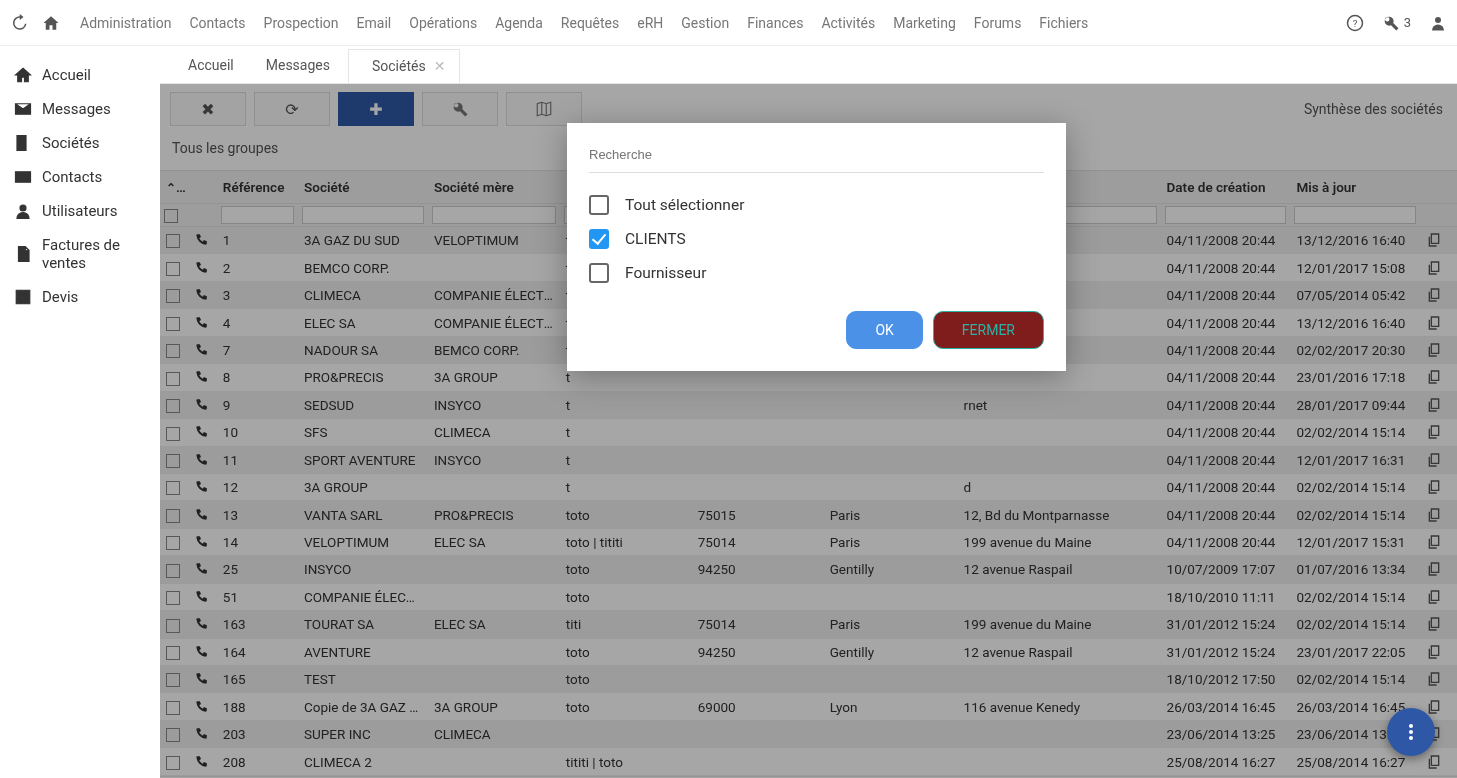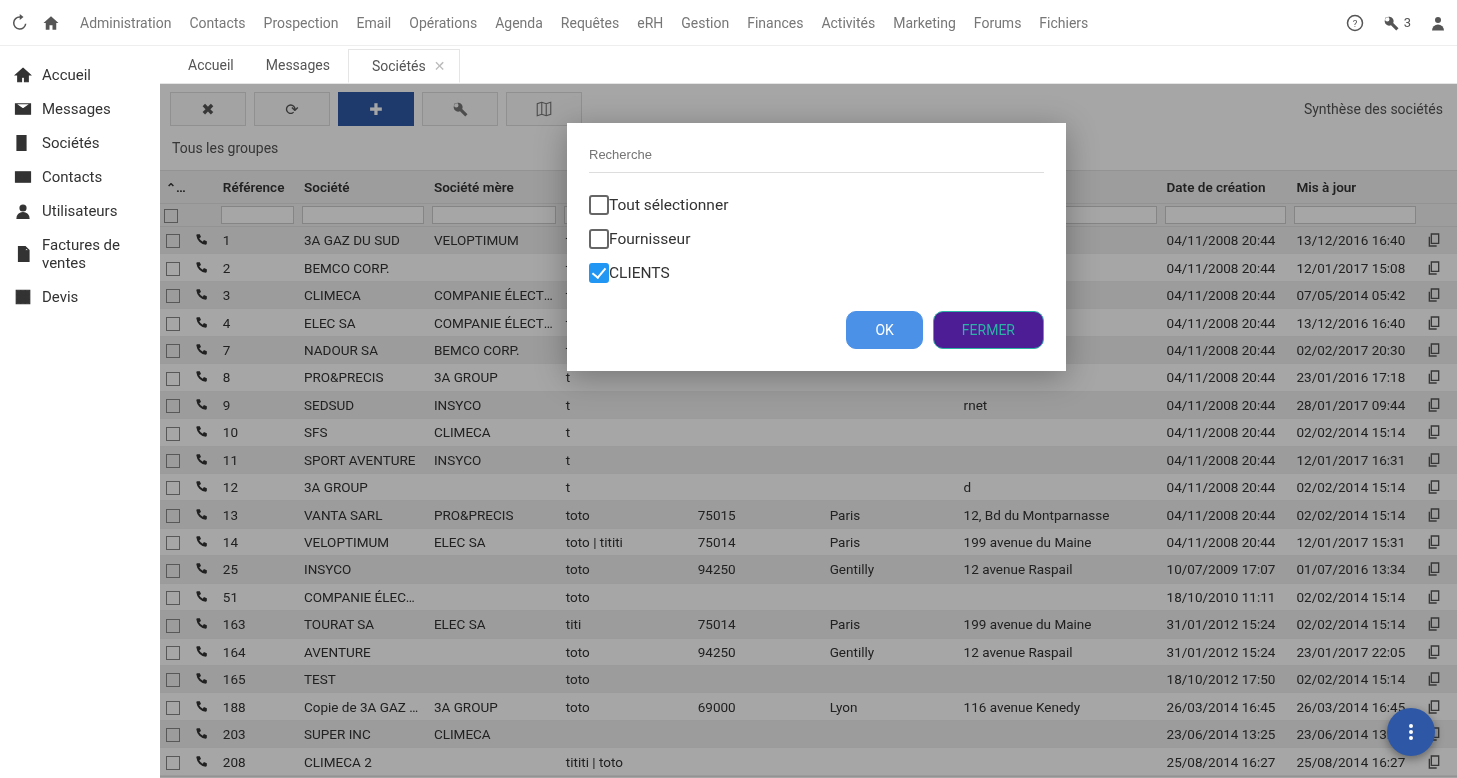--- a/index.html
+++ b/index.html
@@ -37,28 +37,28 @@
 .phone-ico svg { width: 14px; height: 14px; fill: #333; vertical-align: middle; }
 .copy-ico svg { width: 16px; height: 16px; fill: #555; vertical-align: middle; }
 .paginator { display: flex; align-items: center; justify-content: center; gap: 18px; padding: 6px 0; color: #666; font-size: 13px; border-top: 1px solid #e2e2e2; position: relative; }
 .overlay { position: absolute; inset: 0; background: rgba(0,0,0,0.35); }
 .modal { position: absolute; left: 567px; top: 123px; width: 499px; background: #fff; box-shadow: 0 6px 30px rgba(0,0,0,0.3); }
 .modal-header { background: #2db2a6; color: #fff; padding: 20px 22px; font-size: 22px; font-weight: 300; display: flex; align-items: center; }
 .modal-header .x { margin-left: auto; opacity: .6; cursor: pointer; font-size: 18px; }
 .modal-body { padding: 18px 22px 10px; }
 .modal-body .search { border: none; border-bottom: 1px solid #ddd; width: 100%; padding: 6px 0 10px; font-size: 13px; outline: none; color: #666; }
 .opts { margin-top: 22px; display: flex; flex-direction: column; gap: 14px; }
-.opt { display: flex; align-items: center; gap: 0; font-size: 15.5px; color: #333; }
+.opt { display: flex; align-items: center; gap: 16px; font-size: 15.5px; color: #333; }
 .opt .cb { width: 20px; height: 20px; border: 2px solid #666; border-radius: 3px; display: flex; align-items: center; justify-content: center; }
 .opt .cb.checked { background: #2196f3; border-color: #2196f3; }
 .opt .cb.checked::after { content: ""; width: 6px; height: 11px; border: solid #fff; border-width: 0 2.5px 2.5px 0; transform: rotate(40deg); margin-top: -3px; }
 .modal-footer { display: flex; justify-content: flex-end; gap: 10px; padding: 18px 22px 22px; }
 .mbtn { padding: 10px 28px; font-size: 14px; cursor: pointer; border-radius: 10px; }
 .mbtn.ok { background: #4b91e8; color: #fff; border: 1px solid #4b91e8; }
-.mbtn.close { background: #4c1d95; color: #2db2a6; border: 1px solid #2db2a6; }
+.mbtn.close { background: #7f1d1d; color: #2db2a6; border: 1px solid #2db2a6; }
 .fab { position: absolute; right: 22px; bottom: 22px; width: 48px; height: 48px; border-radius: 50%; background: #2e58a6; display: flex; align-items: center; justify-content: center; color: #fff; box-shadow: 0 3px 10px rgba(0,0,0,.4); }
 .fab span { display: block; width: 4px; height: 4px; background: #fff; border-radius: 50%; margin: 2px 0; }
 .badge3 { font-size: 13px; color: #555; }
 svg { display: block; }
 .data-area { position: relative; }
 </style>
 </head>
 <body>
 
 <div class="topbar">
@@ -630,26 +630,26 @@
 
 <div class="modal">
   <div class="modal-body">
     <input class="search" placeholder="Recherche" style="">
     <div class="opts" id="modal-opts">
         <div class="opt">
           <span class="cb"></span>
           <span>Tout sélectionner</span>
         </div>
         <div class="opt">
+          <span class="cb checked"></span>
+          <span>CLIENTS</span>
+        </div>
+        <div class="opt">
           <span class="cb"></span>
           <span>Fournisseur</span>
-        </div>
-        <div class="opt">
-          <span class="cb checked"></span>
-          <span>CLIENTS</span>
         </div>
       </div>
   </div>
   <div class="modal-footer">
     <div class="mbtn ok">OK</div>
     <div class="mbtn close">FERMER</div>
   </div>
 </div>
 
 <div class="fab">

